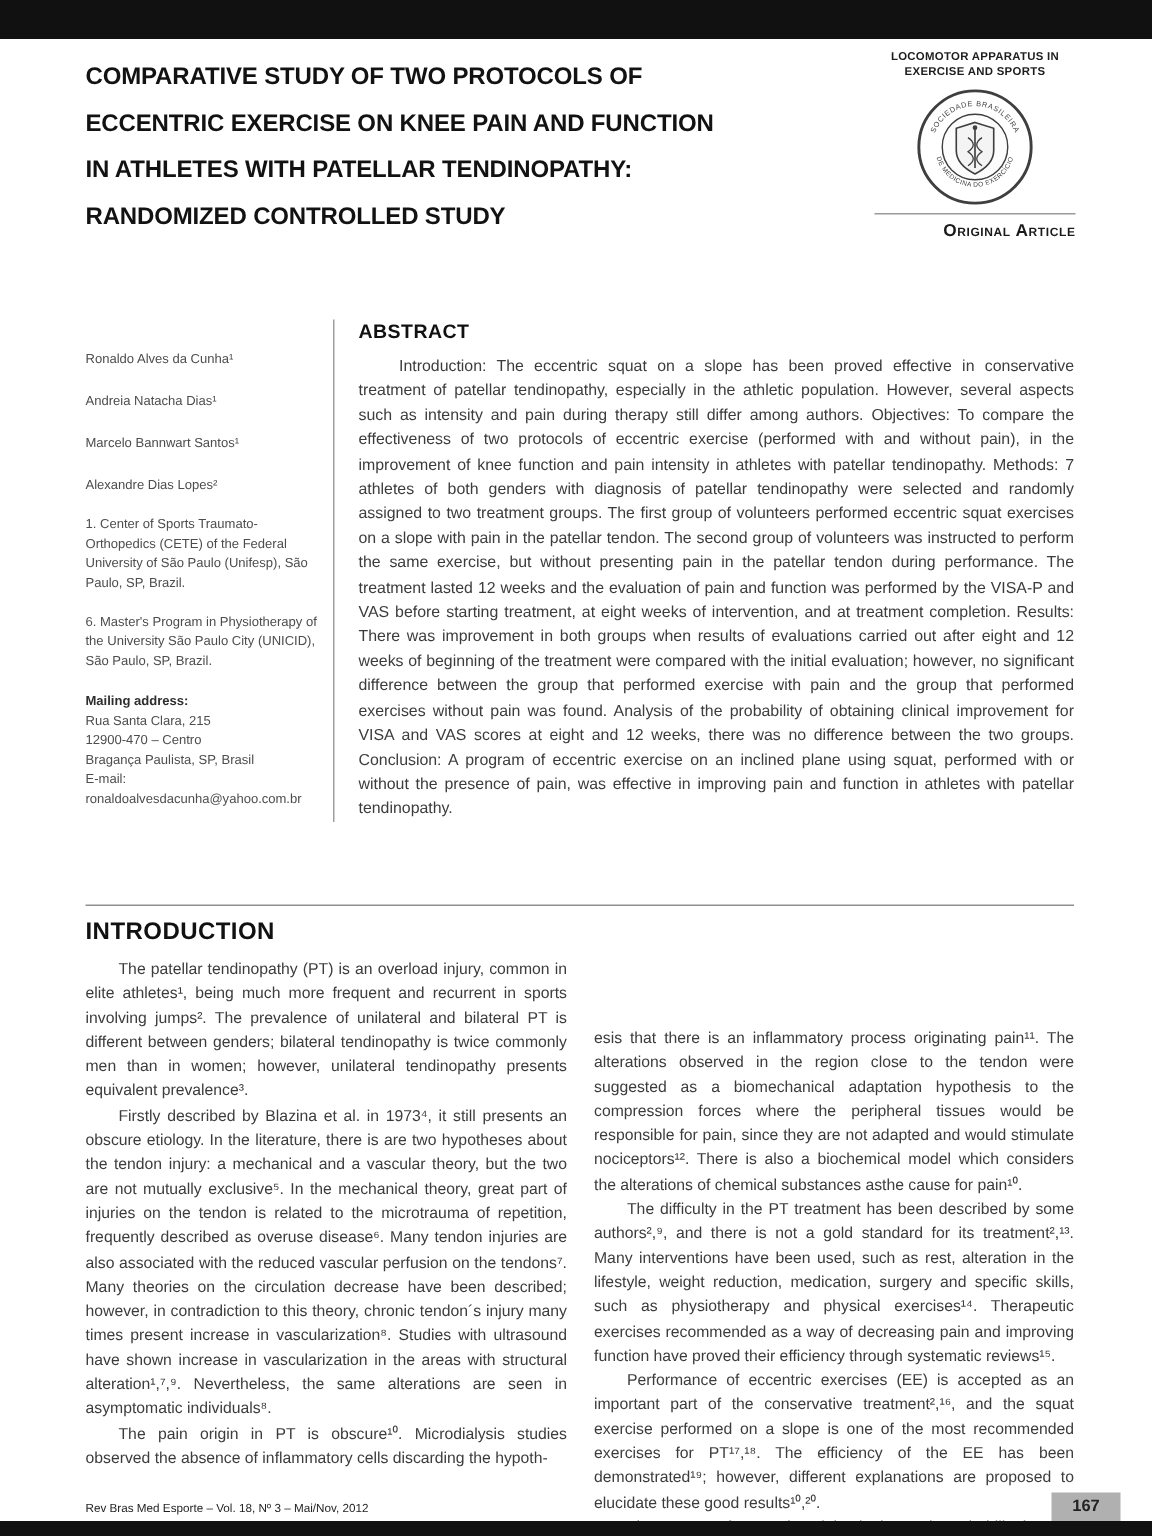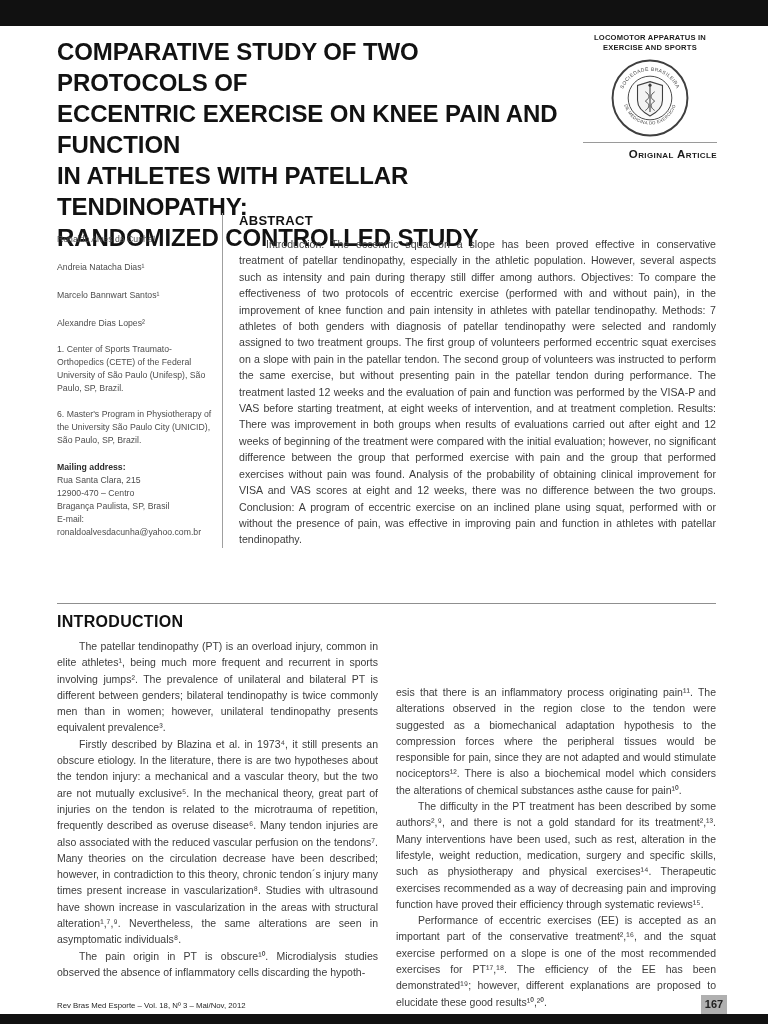--- a/index.html
+++ b/index.html
@@ -7,21 +7,21 @@
     position:relative; width:768px; height:1024px; margin:0 auto;
     background:#ffffff; overflow:hidden;
     font-family:"Liberation Sans", sans-serif; color:#3c3c3c;
   }
   .topbar { position:absolute; top:0; left:0; width:768px; height:26px; background:#111111; }
   .bottombar { position:absolute; top:1014px; left:0; width:768px; height:10px; background:#111111; }
 
   
   .title { position:absolute; left:57px; top:36px; width:510px; }
   .title div {
-    font-size:24px; font-weight:700; line-height:31px; color:#121212; letter-spacing:-0.1px;
+    font-size:16px; font-weight:700; line-height:31px; color:#121212; letter-spacing:-0.1px;
   }
 
   
   .header-right { position:absolute; left:583px; top:33px; width:134px; text-align:center; }
   .section-label { font-size:7.6px; font-weight:700; line-height:9.5px; color:#1d1d1d; letter-spacing:0.2px; }
   .seal-wrap { width:78px; height:78px; margin:7px auto 5px; }
   .article-type {
     margin-top:4px; padding-top:5px; border-top:1px solid #9a9a9a;
     font-variant:small-caps; font-weight:700; font-size:11.5px; letter-spacing:0.4px;
     color:#1b1b1b; text-align:right;
@@ -51,21 +51,21 @@
   
   .col-left  { position:absolute; left:57px;  top:613px; width:321px; }
   .col-right { position:absolute; left:396px; top:613px; width:320px; padding-top:23px; box-sizing:border-box; }
   .intro-heading { margin:0 0 7px 0; font-size:16px; font-weight:700; color:#111; letter-spacing:0.3px; }
   .bp { margin:0; font-size:10.5px; line-height:16.3px; text-align:justify; text-indent:22px; color:#3c3c3c; }
   .bp.no-indent { text-indent:0;margin-top:48px; }
 
   
   .footer-citation { position:absolute; left:57px; top:1001px; font-size:7.8px; color:#1f1f1f; }
   .page-number {
-    position:absolute; left:701px; top:995px; width:26px; height:19px; background:#b0b0b0;
+    position:absolute; left:701px; top:995px; width:46px; height:19px; background:#b0b0b0;
     font-size:11px; font-weight:700; color:#222; line-height:19px; text-align:center;
   }
 </style>
 </head>
 <body>
 
 <div class="page">
 
   <div class="topbar"></div>
 

